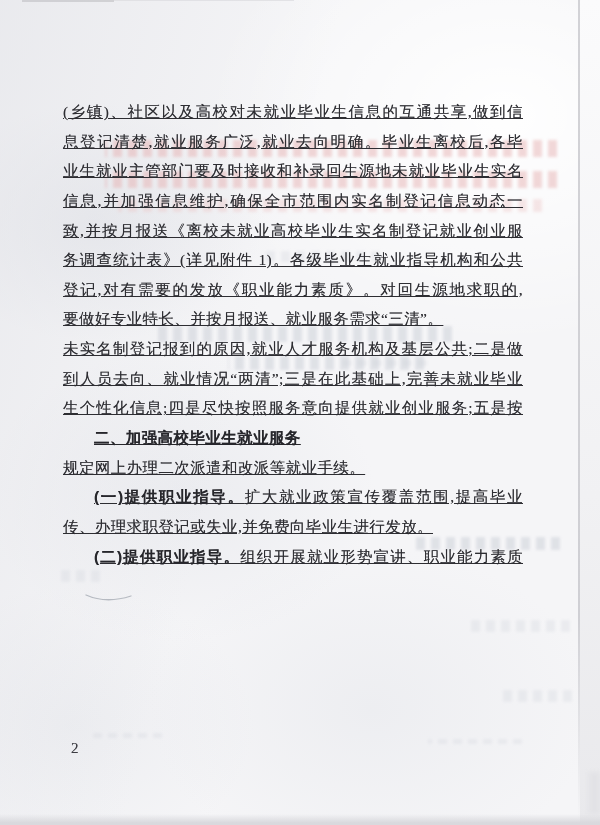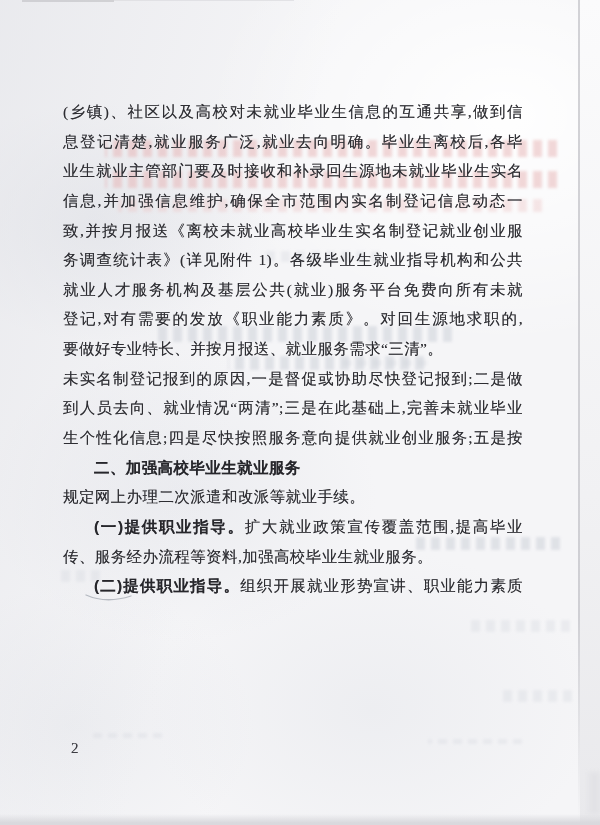--- a/index.html
+++ b/index.html
@@ -45,21 +45,21 @@
   .smudge.red2 { color: #ecc3c4; opacity: .38; }
   .smudge.gray { color: #c3c8d1; opacity: .42; }
   .smudge.faint{ color: #ced2da; opacity: .28; }
 
   
   .text-block {
     position: absolute; left: 63px; top: 97px; width: 460px;
     font-size: 15.5px; color: #2d2d32;
     text-shadow: 0 0 .5px rgba(45,45,50,.55);
   }
-  .line { height: 29.65px; line-height: 29.65px; text-align: justify; letter-spacing: .4px; }
+  .line { height: 29.65px; line-height: 29.65px; text-align: justify; letter-spacing: .4px; text-decoration: underline; }
   .line.fill { text-align-last: justify; }
   .line.indent { text-indent: 31px; }
   .line.heading, .line b {
     font-family: "Liberation Sans", sans-serif;
     font-weight: 700; color: #26262b;
   }
 
   .pencil-arc { position: absolute; left: 84px; top: 592px; opacity: .6; }
 
   .page-number {
@@ -121,30 +121,29 @@
       <div class="smudge-bar"></div>
     </div>
 
   <main class="text-block" id="text-block">
       <div class="line fill">(乡镇)、社区以及高校对未就业毕业生信息的互通共享,做到信</div>
       <div class="line fill">息登记清楚,就业服务广泛,就业去向明确。毕业生离校后,各毕</div>
       <div class="line fill">业生就业主管部门要及时接收和补录回生源地未就业毕业生实名</div>
       <div class="line fill">信息,并加强信息维护,确保全市范围内实名制登记信息动态一</div>
       <div class="line fill">致,并按月报送《离校未就业高校毕业生实名制登记就业创业服</div>
       <div class="line fill">务调查统计表》(详见附件 1)。各级毕业生就业指导机构和公共</div>
-      <div class="line fill">就业人才服务机构及基层公共(就业)服务平台免费向所有未就</div>
       <div class="line fill">登记,对有需要的发放《职业能力素质》。对回生源地求职的,</div>
       <div class="line">要做好专业特长、并按月报送、就业服务需求“三清”。</div>
-      <div class="line fill">未实名制登记报到的原因,一是督促或协助尽快登记报到;二是做</div>
+      <div class="line fill">未实名制登记报到的原因,就业人才服务机构及基层公共;二是做</div>
       <div class="line fill">到人员去向、就业情况“两清”;三是在此基础上,完善未就业毕业</div>
       <div class="line fill">生个性化信息;四是尽快按照服务意向提供就业创业服务;五是按</div>
       <div class="line indent heading">二、加强高校毕业生就业服务</div>
       <div class="line">规定网上办理二次派遣和改派等就业手续。</div>
       <div class="line indent fill"><b>(一)提供职业指导。</b>扩大就业政策宣传覆盖范围,提高毕业</div>
-      <div class="line">传、服务经办流程等资料,加强高校毕业生就业服务。</div>
+      <div class="line">传、办理求职登记或失业,并免费向毕业生进行发放。</div>
       <div class="line indent fill"><b>(二)提供职业指导。</b>组织开展就业形势宣讲、职业能力素质</div>
     </main>
 
   <svg class="pencil-arc" width="50" height="12" viewBox="0 0 50 12">
     <path d="M2,3 Q22,12 47,4" fill="none" stroke="#9097a1" stroke-width="1.3" stroke-linecap="round"></path>
   </svg>
 
   <div class="page-number">2</div>
 
 </div>

